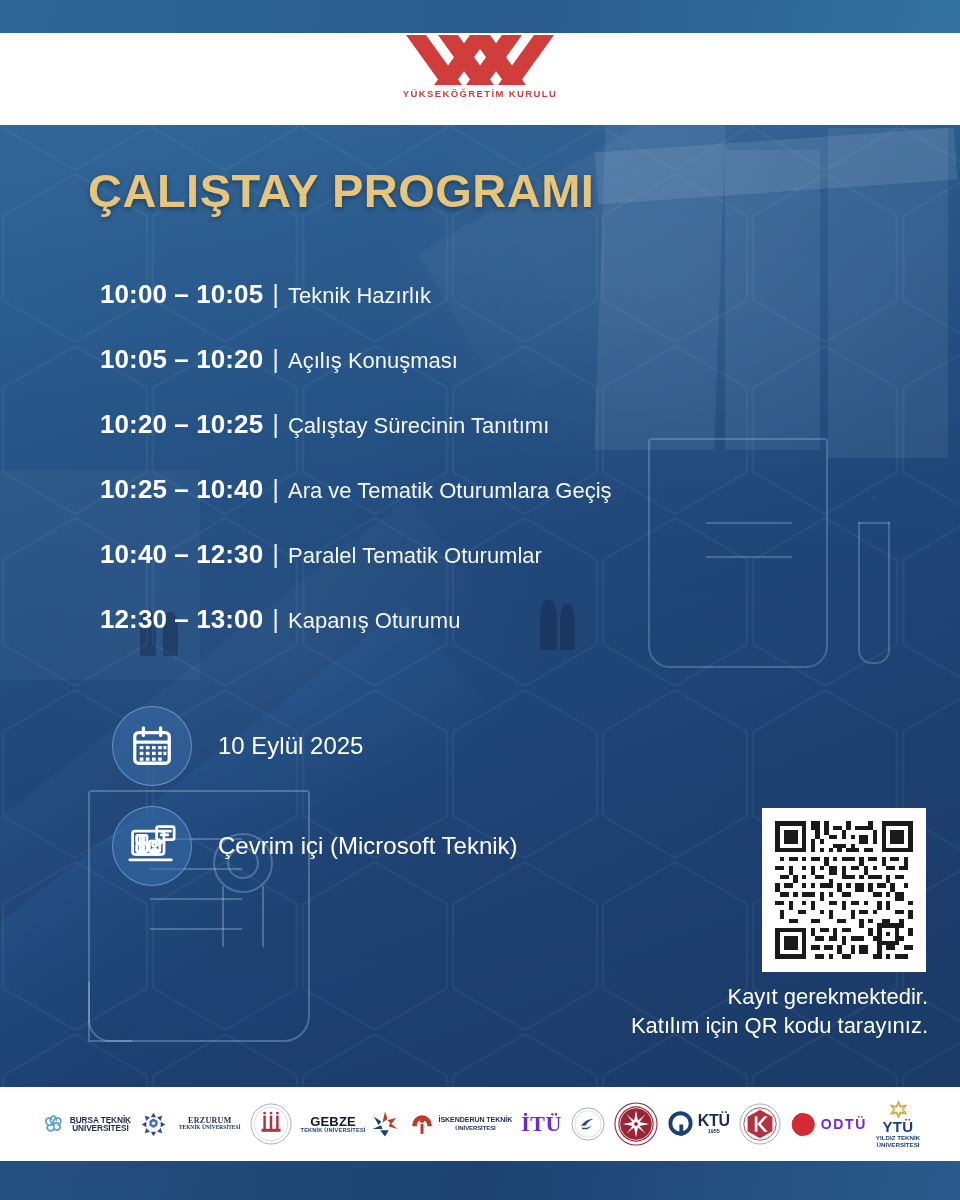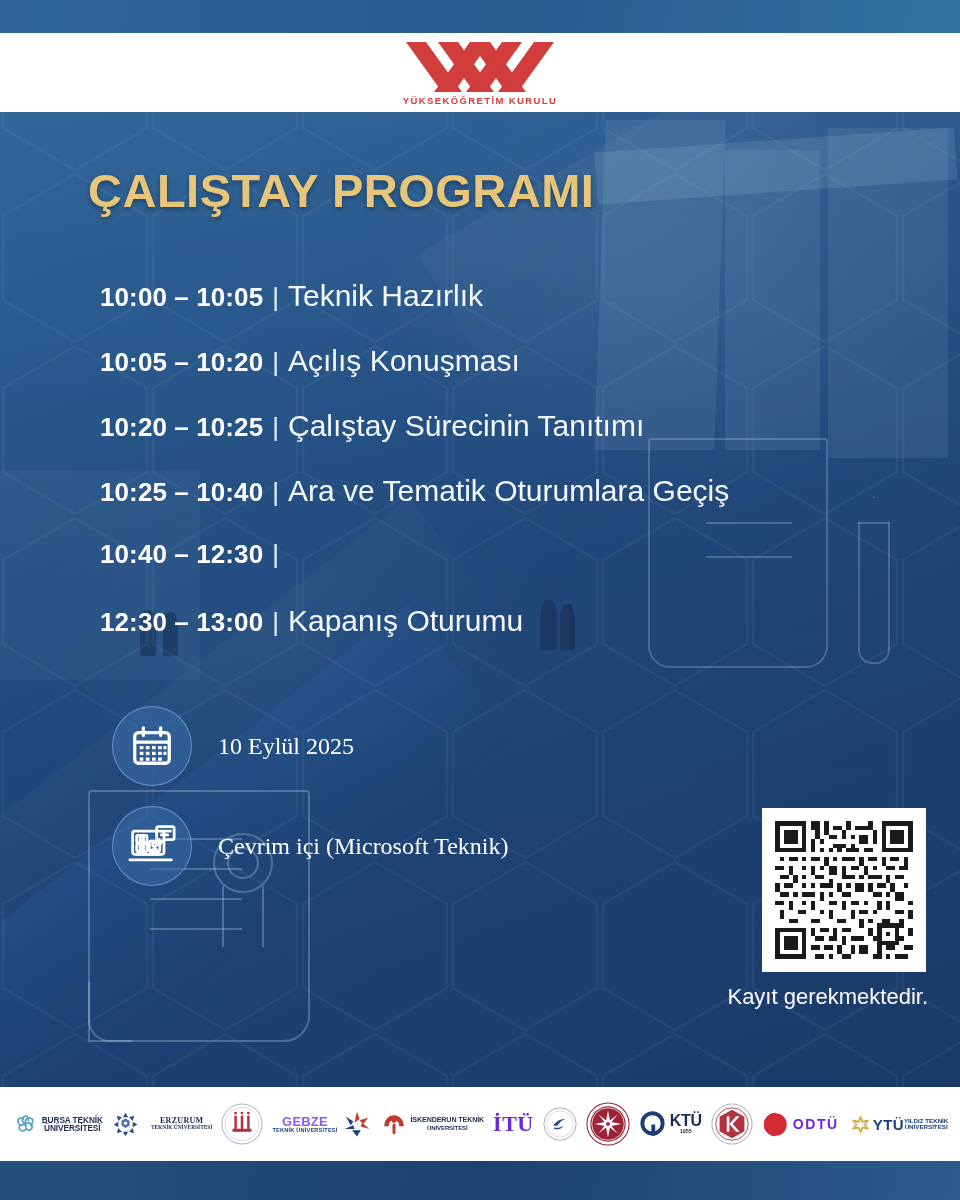--- a/index.html
+++ b/index.html
@@ -100,23 +100,23 @@
     border: 2px solid rgba(190,215,240,.26); border-bottom: none;
     clip-path: polygon(50% 0, 100% 100%, 0 100%);
   }
 
   
   .top-strip {
     position: absolute; left: 0; top: 0; width: 960px; height: 33px;
     background: linear-gradient(100deg, #2d6596, #2a5c8e 55%, #33729f);
   }
   .logo-band {
-    position: absolute; left: 0; top: 33px; width: 960px; height: 79px;
+    position: absolute; left: 0; top: 33px; width: 960px; height: 92px;
     background: #ffffff;
-    display: flex; align-items: center; justify-content: center;
+    display: flex; align-items: flex-start; justify-content: center;
   }
   .yok-logo { display: flex; flex-direction: column; align-items: center; }
   .yok-mark { display: block; }
   .yok-text {
     font-size: 9.5px; font-weight: 700; letter-spacing: 1.4px;
     color: #d03d3a; margin-top: 1px;
   }
 
   
   .title {
@@ -134,25 +134,25 @@
     color: #ffffff;
     white-space: nowrap;
   }
   .row .time {
     font-size: 26px; font-weight: 700; letter-spacing: .1px;
   }
   .row .sep {
     font-size: 26px; font-weight: 400; margin: 0 9px; color: #eaf1f8;
   }
   .row .label {
-    font-size: 30px; font-weight: 400; color: #f4f8fc;
-  }
-
-  
-  .info { position: absolute; left: 112px; font-family: Liberation Serif, serif; }
+    font-size: 22px; font-weight: 400; color: #f4f8fc;
+  }
+
+  
+  .info { position: absolute; left: 112px; }
   .info-date { top: 706px; }
   .info-place { top: 806px; }
   .info { display: flex; align-items: center; }
   .ico-circle {
     width: 80px; height: 80px; border-radius: 50%;
     background: rgba(56,108,168,.55);
     border: 1px solid rgba(150,195,235,.55);
     display: flex; align-items: center; justify-content: center;
     flex: 0 0 auto;
   }
@@ -269,20 +269,21 @@
       <span class="label">Çalıştay Sürecinin Tanıtımı</span>
     </div>
     <div class="row">
       <span class="time">10:25 – 10:40</span>
       <span class="sep">|</span>
       <span class="label">Ara ve Tematik Oturumlara Geçiş</span>
     </div>
     <div class="row">
       <span class="time">10:40 – 12:30</span>
       <span class="sep">|</span>
+      <span class="label">Paralel Tematik Oturumlar</span>
     </div>
     <div class="row">
       <span class="time">12:30 – 13:00</span>
       <span class="sep">|</span>
       <span class="label">Kapanış Oturumu</span>
     </div>
   </div>
 
   <div class="info info-date">
     <div class="ico-circle">
@@ -485,20 +486,21 @@
           <path d="M16 31h2v1h-2z"></path>
           <path d="M23 31h2v1h-2z"></path>
         <path d="M26 31h1v1h-1z"></path>
           <path d="M28 31h3v1h-3z"></path>
       </g>
     </svg>
   </div>
 
   <div class="qr-note">
     <div>Kayıt gerekmektedir.</div>
+    <div>Katılım için QR kodu tarayınız.</div>
   </div>
 
   <div class="footer-band">
 
     <div class="logo-item">
       <svg width="26" height="26" viewBox="0 0 24 24">
         <g fill="none" stroke="#5ba3c9" stroke-width="1.6" stroke-linecap="round">
           <path d="M12 12c0-4 2-6 5-5.5S20 11 17 13"></path>
           <path d="M12 12c3.5-2 6-1 6.5 2s-3 5-5 2.5"></path>
           <path d="M12 12c2 3.4 1 6-2 6.3s-4.6-3.3-2.2-5"></path>
@@ -545,21 +547,21 @@
           <path d="M12 27h20v3.2H12z"></path>
           <circle cx="15.3" cy="10.6" r="1.5"></circle>
             <circle cx="22" cy="10.6" r="1.5"></circle>
             <circle cx="28.7" cy="10.6" r="1.5"></circle>
         </g>
       </svg>
     </div>
 
     <div class="logo-item">
       <div class="lg-txt" style="font-size:13px;">
-        <div class="lg-l1" style="color:#8b5cf6;letter-spacing:.2px;">GEBZE</div>
+        <div class="lg-l1" style="color:#0f172a;letter-spacing:.2px;">GEBZE</div>
         <div class="lg-l2" style="font-size:5.6px;color:#1d3f78;letter-spacing:.2px;">TEKNİK ÜNİVERSİTESİ</div>
       </div>
       <svg width="30" height="30" viewBox="0 0 24 24">
         <g fill="#c0392b">
           <path d="M12 2l2 6-4 3z"></path>
             <path d="M21 7l-4 5-3-3z"></path>
             <path d="M22 16l-7-2 1-3z"></path>
         </g>
         <g fill="#1d3f78">
           <path d="M3 6l6 4-2 3z"></path>
@@ -638,21 +640,21 @@
 
     <div class="logo-item">
       <svg width="27" height="27" viewBox="0 0 24 24">
         <circle cx="12" cy="12" r="10" fill="#d42a33"></circle>
         <path d="M12 2a10 10 0 0 0 0 20 7 7 0 0 1 0-20z" fill="#ffffff"></path>
         <path d="M12 2a10 10 0 0 0 0 20 7 7 0 0 1 0-20z" fill="none" stroke="#d42a33" stroke-width=".8"></path>
       </svg>
       <div class="lg-l1" style="font-size:14px;color:#6d28d9;letter-spacing:1.6px;">ODTÜ</div>
     </div>
 
-    <div class="logo-item" style="flex-direction:row;gap:0;">
+    <div class="logo-item" style="flex-direction:column;gap:0;">
       <svg width="25" height="18" viewBox="0 0 24 18">
         <g fill="none" stroke="#c9a227" stroke-width="1" stroke-linejoin="round">
           <path d="M12 1l2.3 5.4L20 5l-3 4.6 3 4.6-5.7-1.4L12 18l-2.3-5.2L4 14.2l3-4.6L4 5l5.7 1.4z"></path>
           <path d="M12 3.4l1.7 3.9L17.8 6l-2.2 3.4L17.8 13l-4.1-1L12 15.8 10.3 12 6.2 13l2.2-3.6L6.2 6l4.1 1.3z"></path>
         </g>
       </svg>
       <div class="lg-l1" style="font-size:15px;color:#1d3f78;letter-spacing:.4px;">YTÜ</div>
       <div class="lg-txt" style="font-size:6.2px;">
         <div class="lg-l1" style="color:#1d3f78;">YILDIZ TEKNİK</div>
         <div class="lg-l2" style="color:#1d3f78;">ÜNİVERSİTESİ</div>

